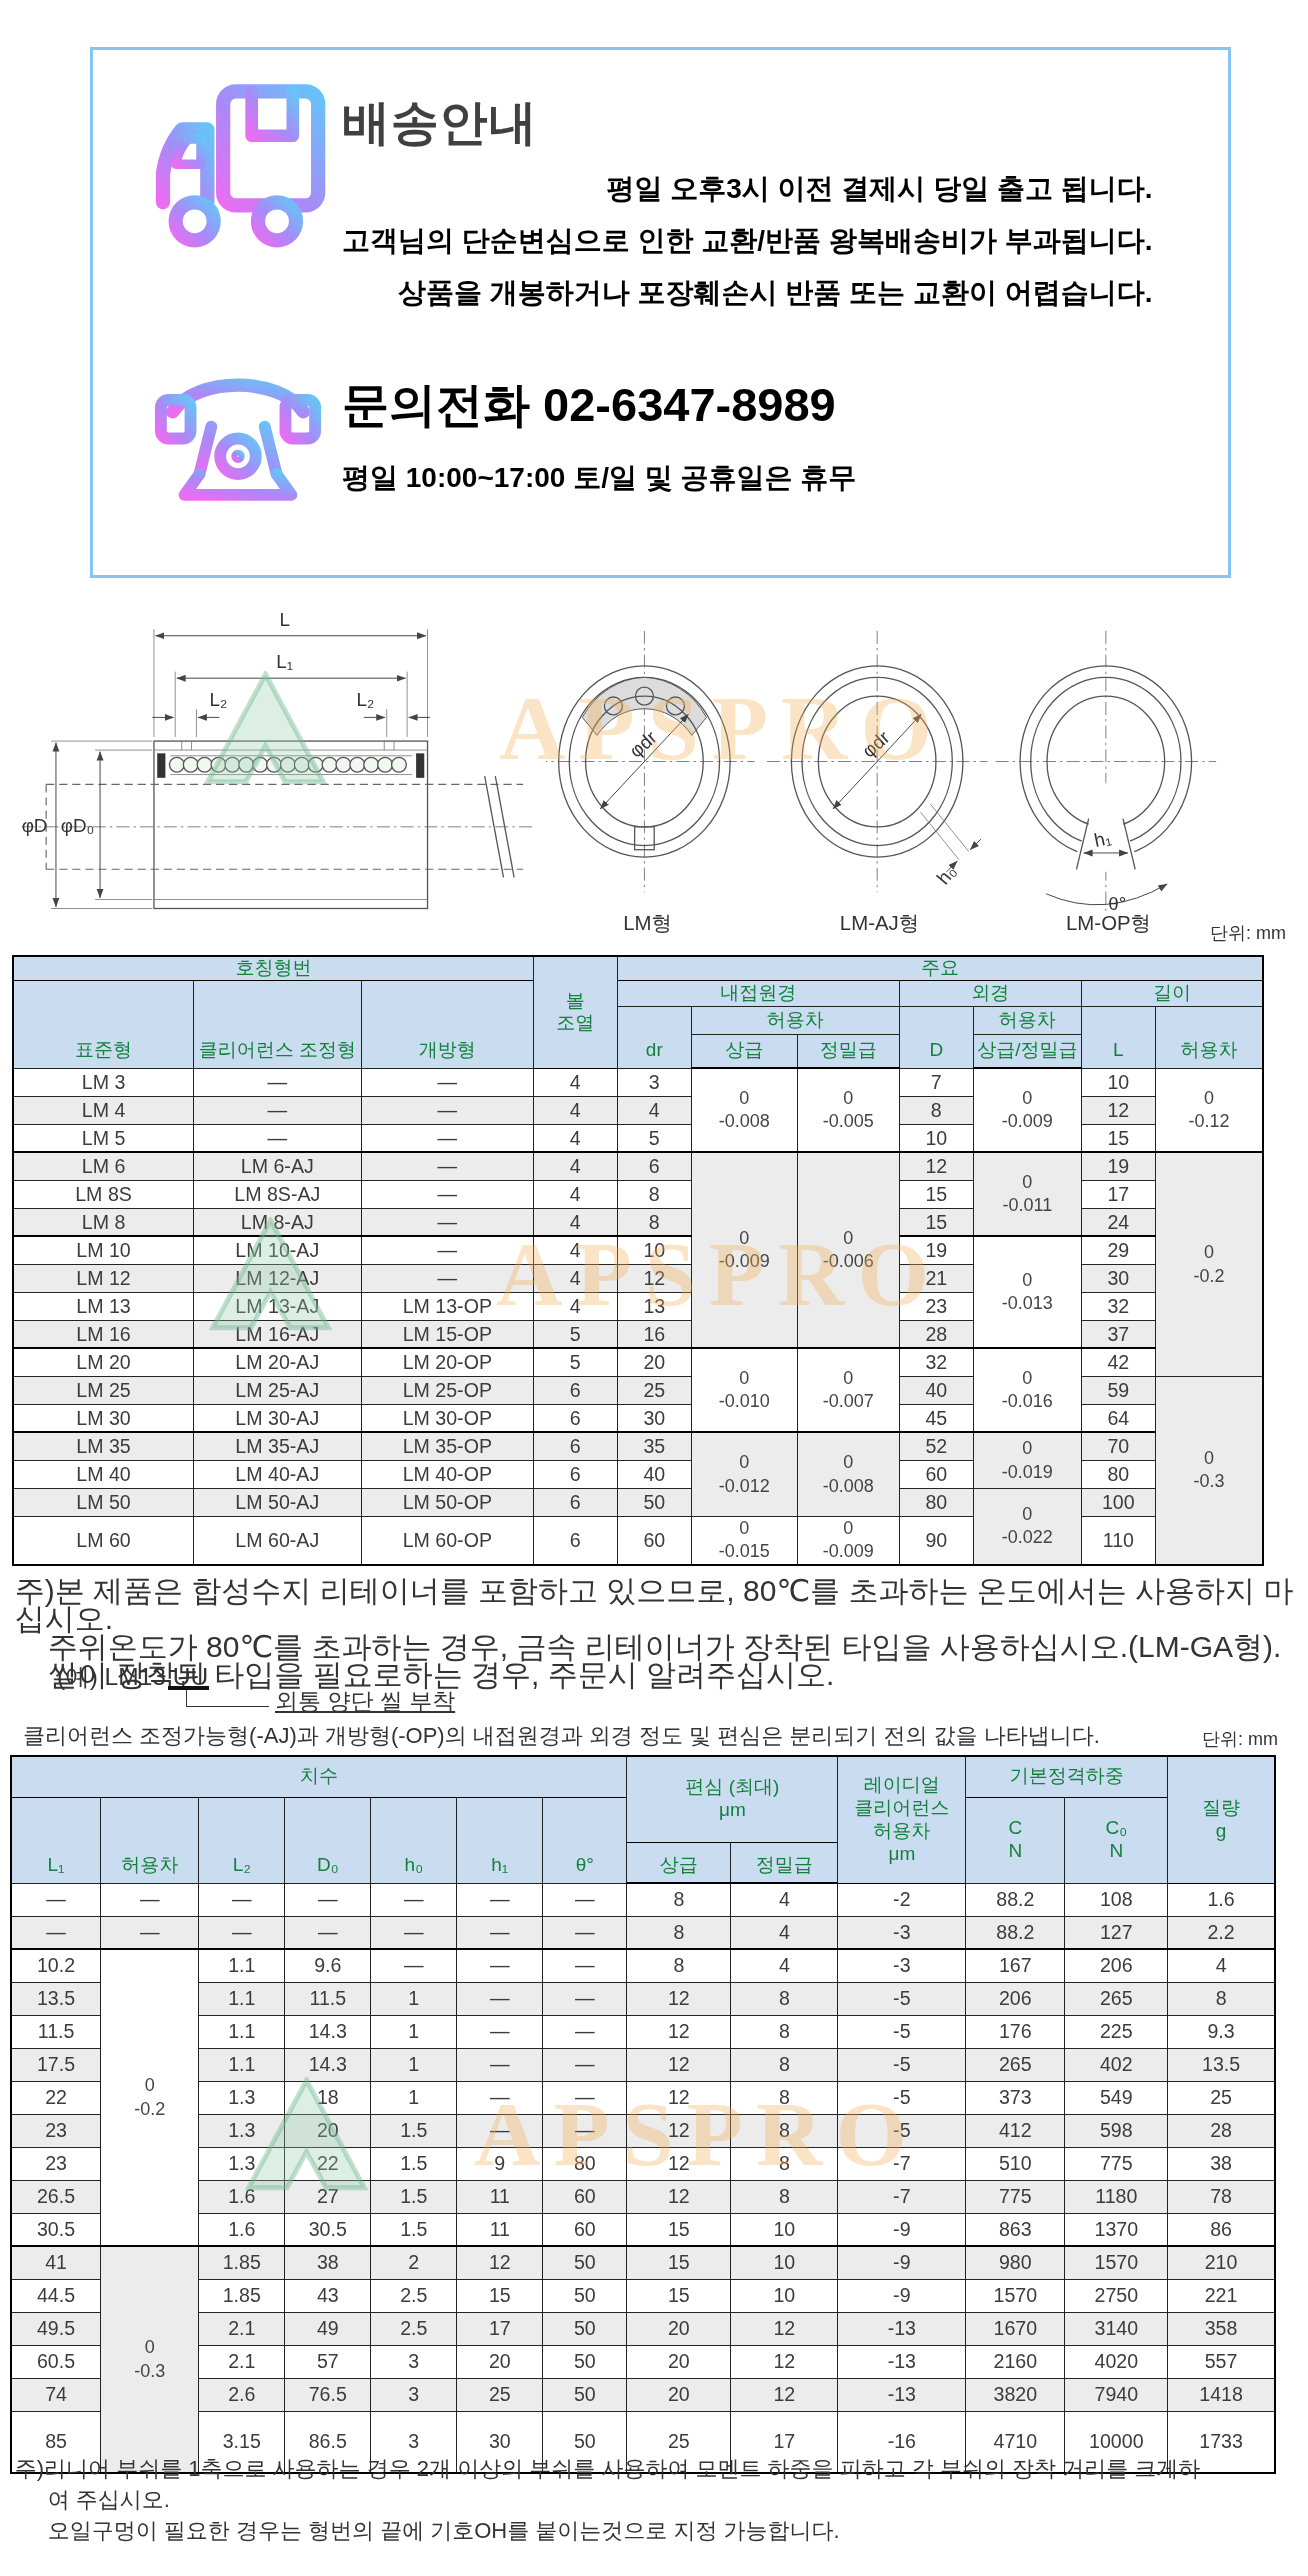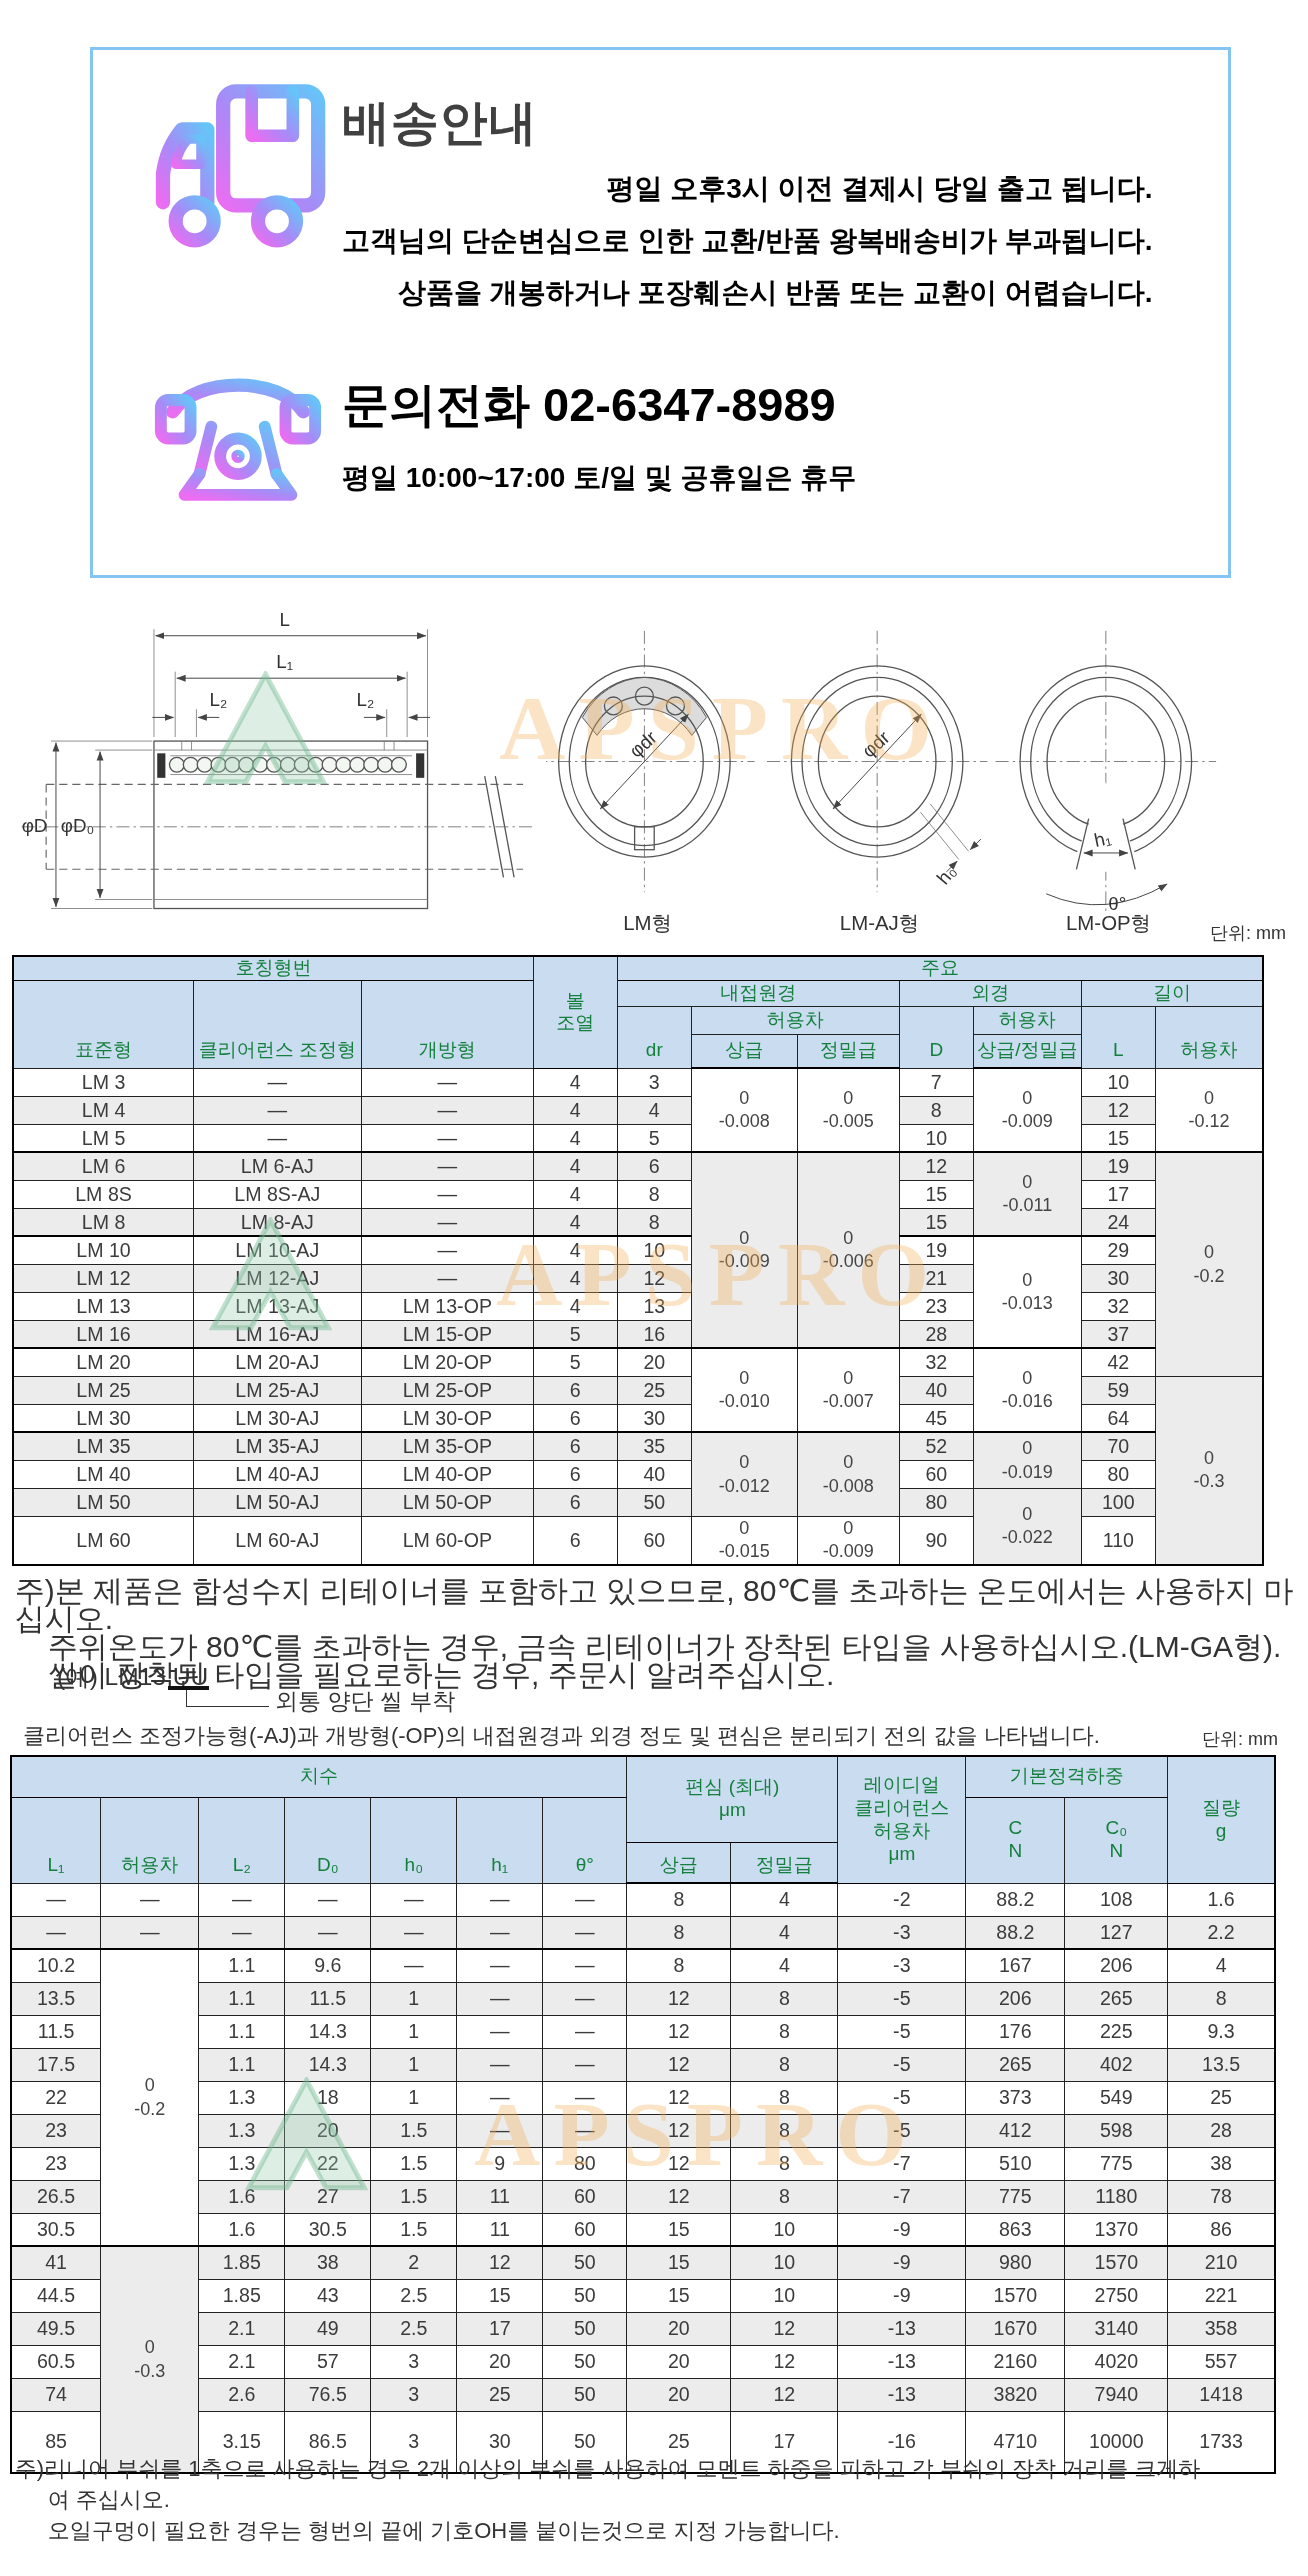--- a/index.html
+++ b/index.html
@@ -59,21 +59,21 @@
   #t2 tbody tr{height:33px;}
   #t2 tbody tr:last-child{height:62px;}
 
   
   .notes1{position:absolute;left:14.7px;top:1577px;font-size:30px;color:#333;line-height:28px;}
   .notes1 .cont{padding-left:33px;}
   .ex-label{position:absolute;left:57px;top:1660px;font-size:24.5px;color:#333;}
   .ex-underline{position:absolute;left:168px;top:1686px;width:41px;height:4.1px;background:#111;}
   .ex-connector{position:absolute;left:186px;top:1690px;width:82px;height:16.4px;
                 border-left:1.6px solid #333;border-bottom:1.6px solid #333;}
-  .ex-callout{position:absolute;left:275px;top:1686px;font-size:23px;color:#333;}
+  .ex-callout{position:absolute;left:275px;top:1686px;font-size:23px;color:#333;text-decoration:underline;}
   .note-clearance{position:absolute;left:23px;top:1721px;font-size:22px;color:#333;}
   .notes2{position:absolute;left:14.7px;top:2453px;font-size:22px;color:#333;line-height:31px;}
   .notes2 .cont{padding-left:33px;}
 
   
   .wm{position:absolute;display:flex;align-items:center;pointer-events:none;z-index:6;}
   .wm-text{font-weight:800;font-size:92px;letter-spacing:13px;color:rgba(244,176,86,.34);
            font-family:Liberation Serif, serif;}
   .wm1{left:204px;top:671px;gap:172px;}
   .wm2{left:209px;top:1217px;gap:164px;}

